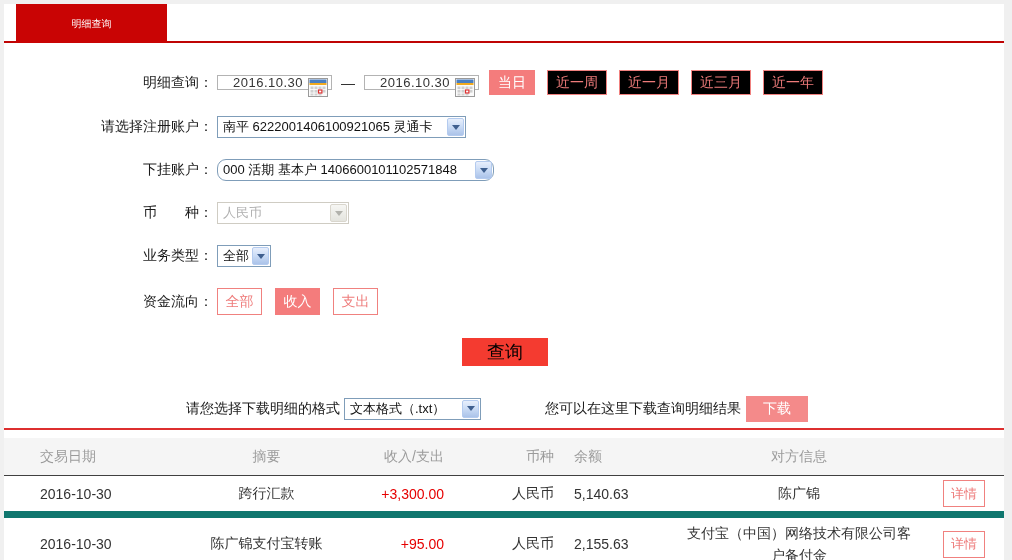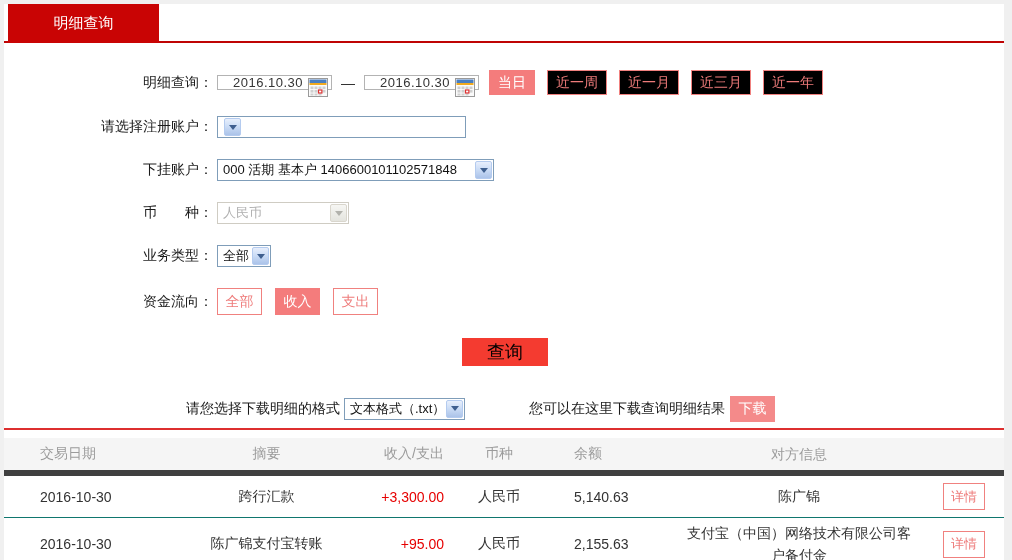--- a/index.html
+++ b/index.html
@@ -9,22 +9,22 @@
     font-family:"Liberation Sans","DejaVu Sans",sans-serif;
     overflow:hidden;
   }
   .panel {
     position:absolute; left:4px; top:4px; width:1000px; bottom:5px;
     background:#fff;
   }
   
   .tab-bar { position:relative; height:39px; border-bottom:2px solid #bf0404; }
   .tab {
-    position:absolute; left:4px; top:0; width:151px; height:39px;
-    background:#c90404; color:#fff; font-size:15px;
+    position:absolute; left:12px; top:0; width:151px; height:39px;
+    background:#c90404; color:#fff; font-size:10px;
     display:flex; align-items:center; justify-content:center; cursor:pointer;
   }
   
   .form-area { padding-top:27px; }
   .form-row { display:flex; align-items:center; margin-bottom:21px; }
   .form-label { width:209px; text-align:right; font-size:14px; color:#1a1a1a; flex:0 0 209px; white-space:pre; }
   .gap4 { width:4px; flex:0 0 4px; }
   
   .date-input {
     position:relative; width:115px; height:15px; border:1px solid #b3b3b3;
@@ -52,54 +52,54 @@
     background:linear-gradient(180deg,#e8effc 0%,#ccddf6 45%,#abc3e9 100%);
     border:1px solid #b4cbef; border-radius:2px;
     display:flex; align-items:center; justify-content:center;
   }
   .tri { width:0; height:0; border-left:4px solid transparent; border-right:4px solid transparent; border-top:5px solid #3f5f8f; }
   .xp-select.disabled { border-color:#cfccc3; color:#aaa; }
   .xp-select.disabled .sel-text { color:#b0b0b0; }
   .xp-select.disabled .xp-arrow { background:linear-gradient(180deg,#f6f6f3,#e4e4de); border-color:#d9d6cd; }
   .xp-select.disabled .tri { border-top-color:#b2b2ac; }
   .w-register { width:249px; }
-  .w-sub { width:277px; }
+  .w-sub { width:277px;border-radius:9px; }
   .w-currency { width:132px; }
   .w-business { width:54px; }
-  .w-format { width:121px; }
+  .w-format { width:137px; }
   
   .fbtn {
     width:45px; height:27px; margin-right:13px; font-size:14px;
     display:inline-flex; align-items:center; justify-content:center; cursor:pointer;
     background:#fff; border:1px solid #f0817f; color:#ee7b7a;
   }
   .fbtn.active { background:#f47c7c; border-color:#f47c7c; color:#fff; }
   
   .query-row { padding-left:458px; margin-top:23px; }
   .query-btn {
     width:86px; height:28px; background:#f43b30; color:#000000; font-size:18px;
     border:none; display:inline-flex; align-items:center; justify-content:center; cursor:pointer;
   }
   
   .download-row { display:flex; align-items:center; padding-left:182px; margin-top:29px; height:27px; }
   .dl-label { font-size:14px; color:#1a1a1a; }
   .dl-hint { font-size:14px; color:#1a1a1a; margin-left:64px; }
   .dl-btn {
-    width:45px; height:26px; margin-left:5px; background:#f48a8a; color:#fff;
+    width:62px; height:26px; margin-left:5px; background:#f48a8a; color:#fff;
     font-size:14px; border:none; display:inline-flex; align-items:center; justify-content:center; cursor:pointer;
   }
   .red-divider { margin-top:6px; border-top:2px solid #dd2f2f; }
   
   .table { margin-top:8px; }
-  .thead { display:flex; align-items:center; height:38px; background:#f5f5f5; color:#9b9b9b; font-size:14px; border-bottom:6px solid #404040; }
-  .trow { display:flex; align-items:center; min-height:42px; font-size:14px; color:#333; border-bottom:1px solid #0f766e; background:#fff; }
+  .thead { display:flex; align-items:center; height:38px; background:#f5f5f5; color:#9b9b9b; font-size:14px; border-bottom:1px solid #404040; }
+  .trow { display:flex; align-items:center; min-height:42px; font-size:14px; color:#333; border-bottom:7px solid #0f766e; background:#fff; }
   .c-date { flex:0 0 170px; padding-left:36px; text-align:left; }
   .c-summary { flex:0 0 185px; text-align:center; }
   .c-amount { flex:0 0 85px; text-align:right; }
-  .c-currency { flex:0 0 110px; text-align:center; }
+  .c-currency { flex:0 0 110px; text-align:right; }
   .c-balance { flex:0 0 120px; padding-left:20px; text-align:left; }
   .c-party { flex:1 1 auto; text-align:center; padding:4px 10px; line-height:1.6; }
   .c-action { flex:0 0 80px; display:flex; justify-content:center; }
   .amount-pos { color:#e60000; }
   .detail-btn {
     width:42px; height:27px; background:#fff; border:1px solid #f0817f; color:#ee7b7a;
     font-size:13px; display:inline-flex; align-items:center; justify-content:center; cursor:pointer;
   }
 </style>
 </head>
@@ -165,20 +165,21 @@
         <div class="qbtn">近一月</div>
         <div class="qbtn">近三月</div>
         <div class="qbtn">近一年</div>
       </div>
     </div>
 
     <div class="form-row">
       <div class="form-label">请选择注册账户：</div>
       <div class="gap4"></div>
       <div class="xp-select w-register">
+        <span class="sel-text">南平 6222001406100921065 灵通卡</span>
         <span class="xp-arrow">
             <span class="tri"></span>
           </span>
       </div>
     </div>
 
     <div class="form-row">
       <div class="form-label">下挂账户：</div>
       <div class="gap4"></div>
       <div class="xp-select w-sub">

